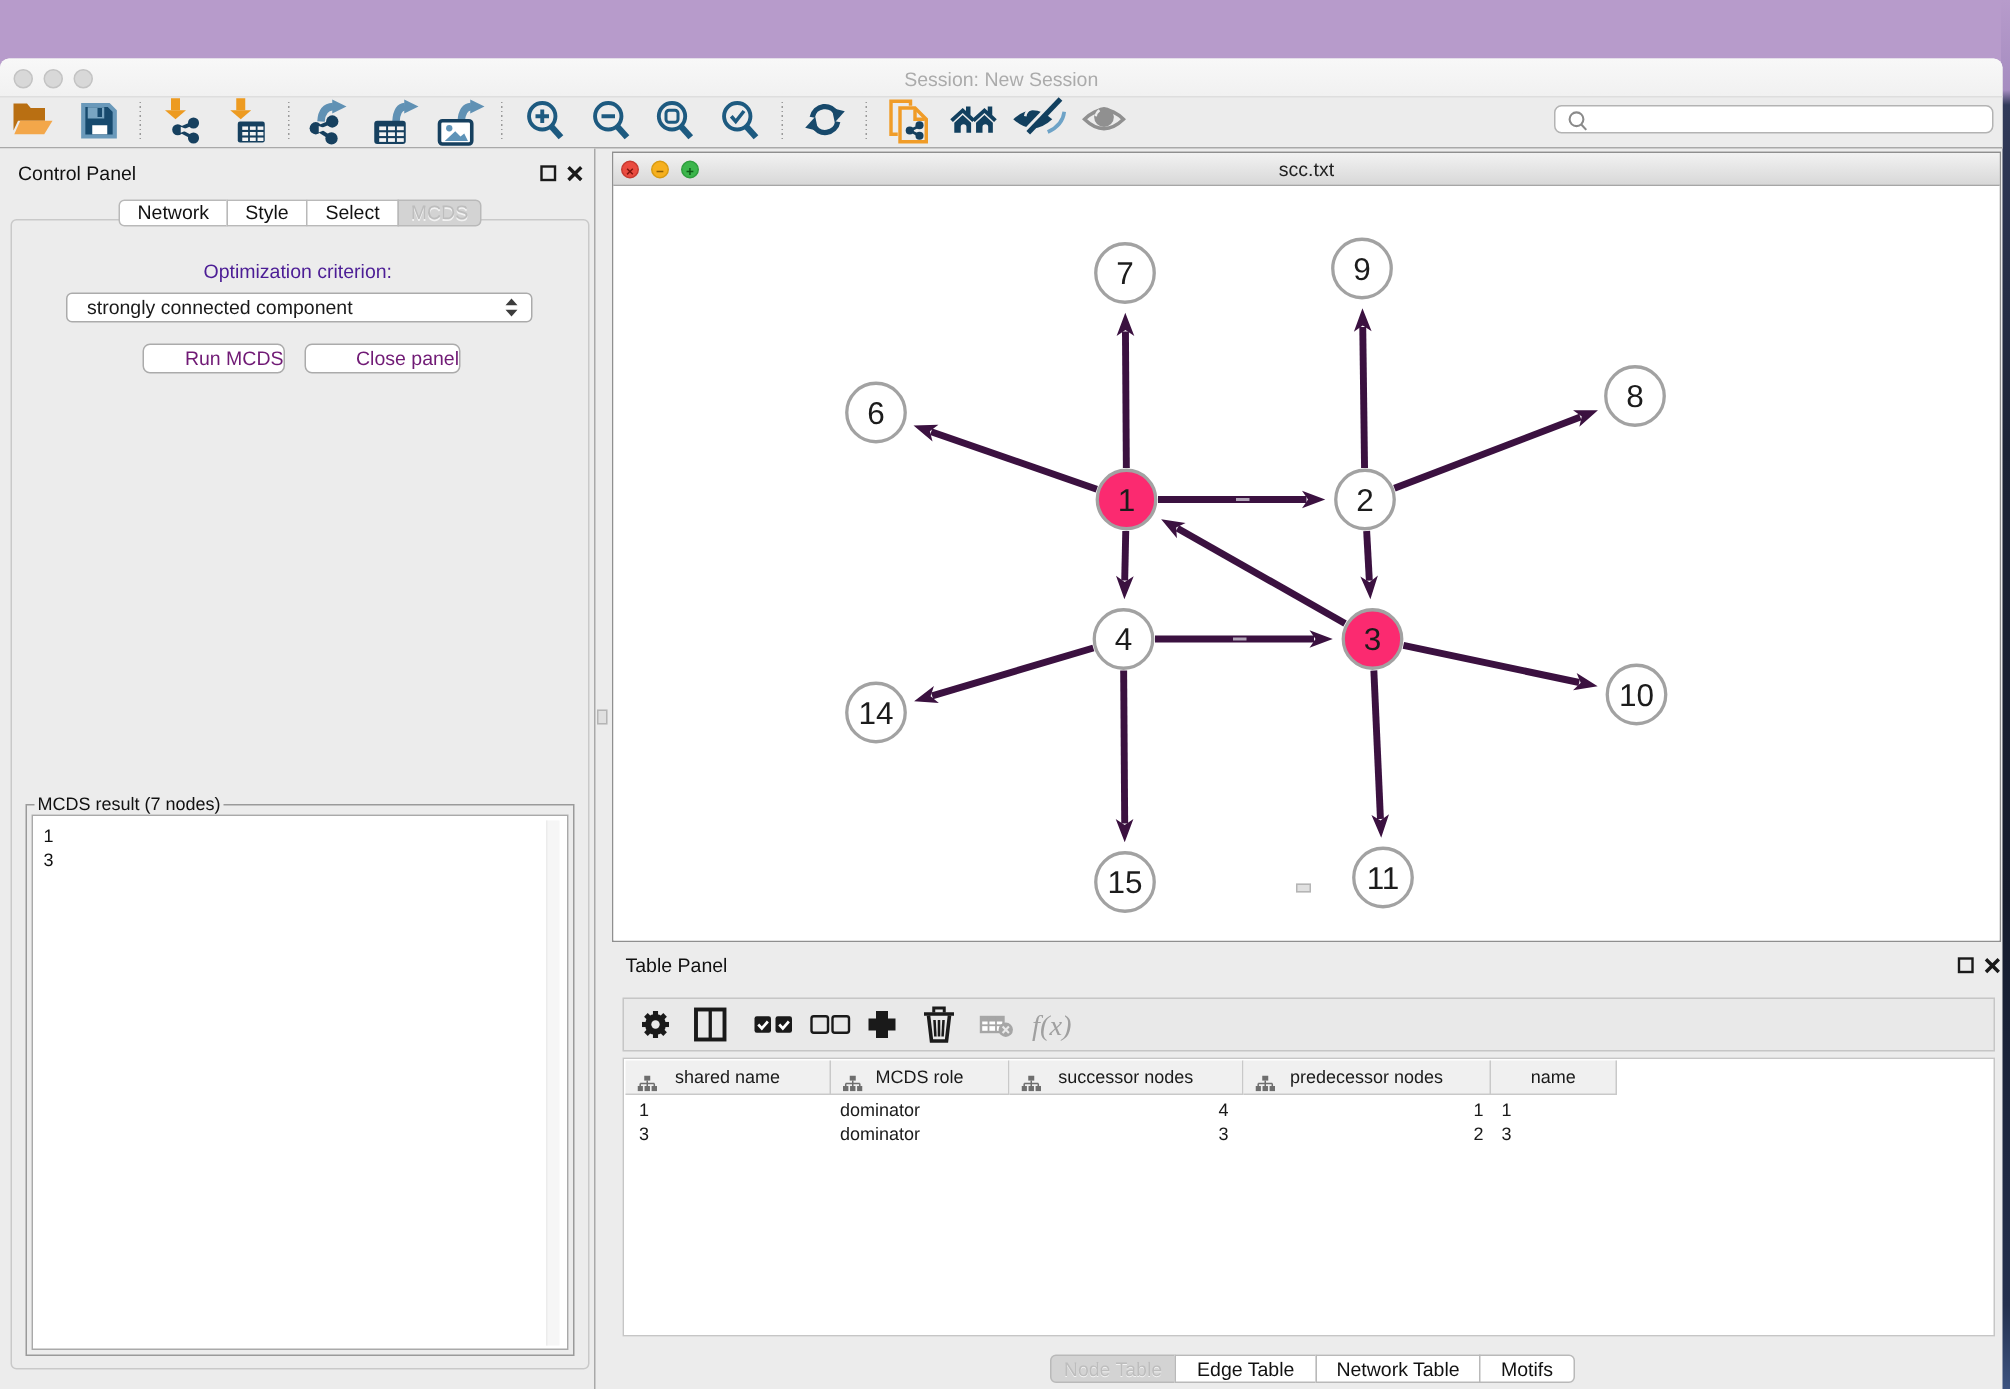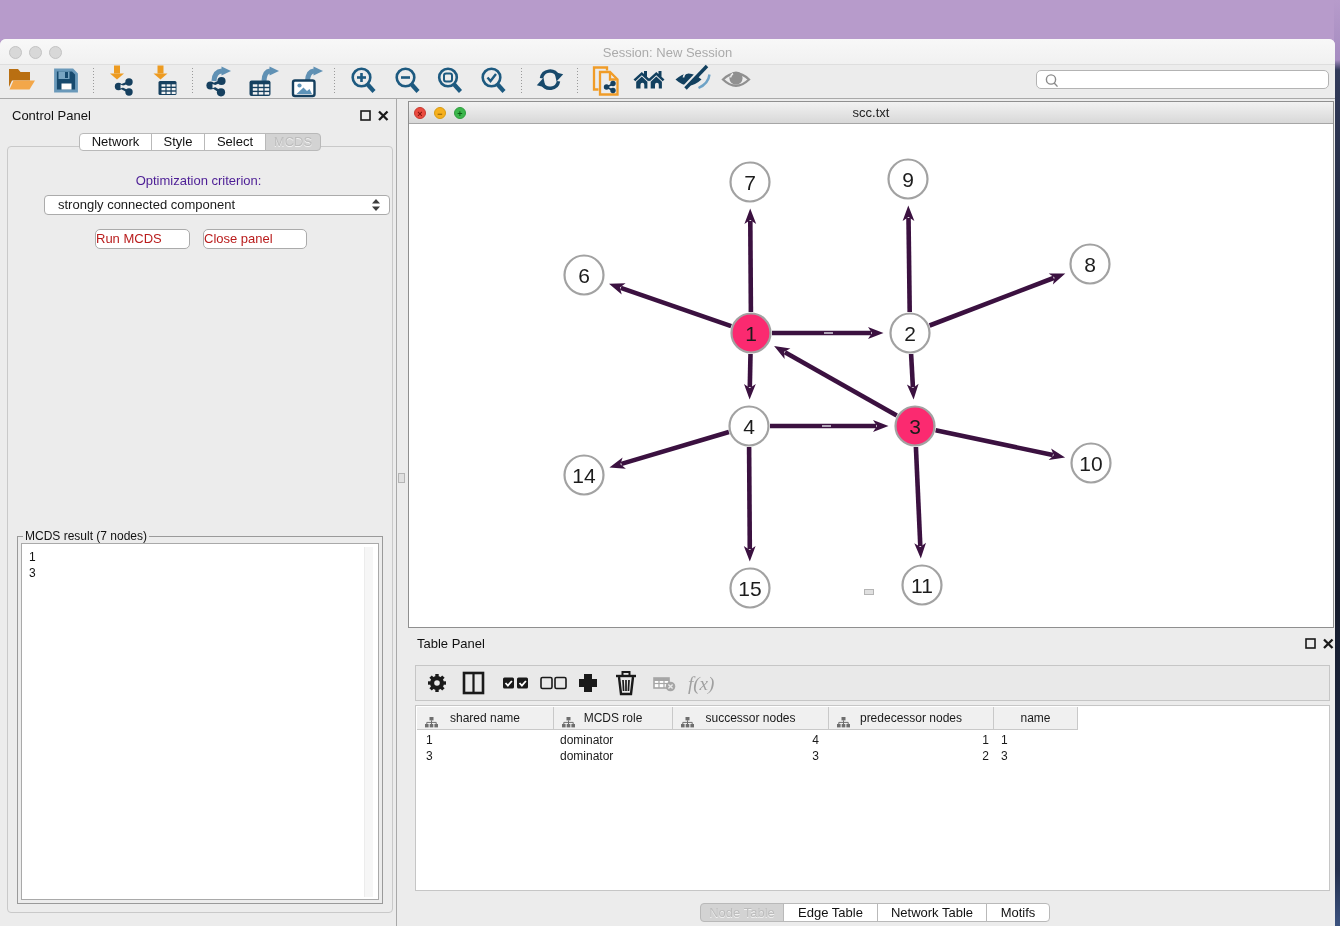--- a/index.html
+++ b/index.html
@@ -23,26 +23,26 @@
      background:#fff;border:1px solid #b3b3b3;border-radius:5px;box-sizing:border-box;}
   
   #cpanel{position:absolute;left:0;top:60px;width:397px;height:828px;background:#ececec;
      border-right:1px solid #a9a9a9;box-sizing:border-box;}
   #cpbox{position:absolute;left:7px;top:47px;width:384px;height:765px;
      border:1px solid #c9c9c9;border-radius:4px;background:#ececec;}
   .tabseg{position:absolute;top:34px;height:18px;box-sizing:border-box;
      background:#fff;border:1px solid #b9b9b9;font-size:13px;color:#111;
      text-align:center;line-height:16px;}
   #optlbl{position:absolute;left:0;top:74px;width:397px;text-align:center;font-size:13px;color:#4c1d95;}
-  #dropdown{position:absolute;left:44px;top:96px;width:346px;height:20px;background:#fff;
+  #dropdown{position:absolute;left:44px;top:96px;width:311px;height:20px;background:#fff;
      border:1px solid #ababab;border-radius:4px;box-sizing:border-box;
      font-size:13px;color:#1a1a1a;line-height:18px;padding-left:13px;}
   .btn{position:absolute;top:130px;height:20px;background:#fff;border:1px solid #ababab;
-     border-radius:5px;box-sizing:border-box;font-size:13px;color:#b91c1c;
-     text-align:left;line-height:18px;}
+     border-radius:5px;box-sizing:border-box;font-size:13px;color:#701a75;
+     text-align:right;line-height:18px;}
   #fieldset{position:absolute;left:17px;top:437px;width:366px;height:368px;
      border:1px solid #9a9a9a;box-sizing:border-box;}
   #fslegend{position:absolute;left:5px;top:-8px;background:#ececec;padding:0 2px;
      font-size:12px;color:#111;}
   #fstext{position:absolute;left:3px;top:6px;right:3px;bottom:3px;background:#fff;
      border:1px solid #a9a9a9;font-size:12px;color:#111;line-height:16px;padding:5px 0 0 7px;}
   #fsscroll{position:absolute;right:5px;top:3px;width:8px;bottom:2px;background:#f6f6f6;
      border-left:1px solid #ececec;}
   
   #netwin{position:absolute;left:408px;top:62px;width:926px;height:527px;

